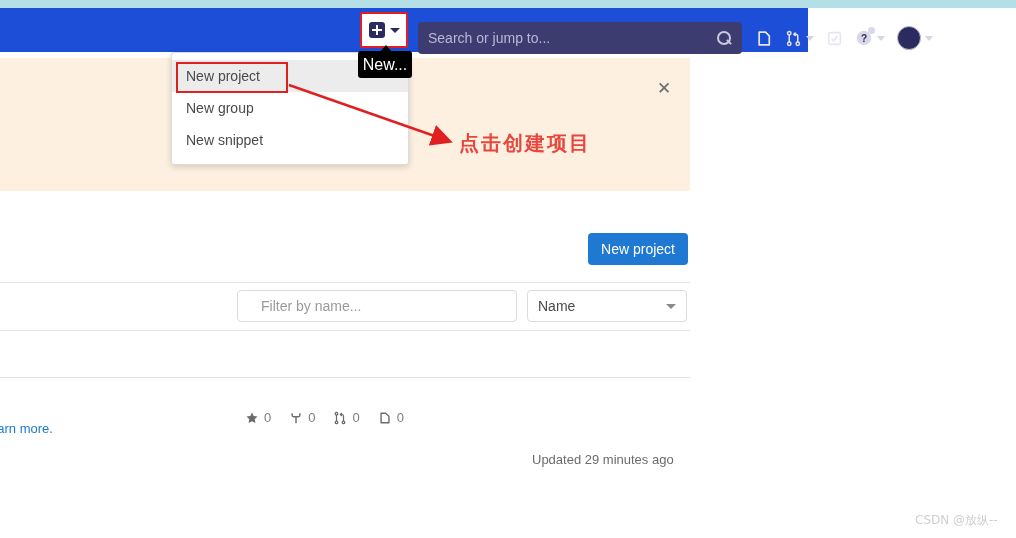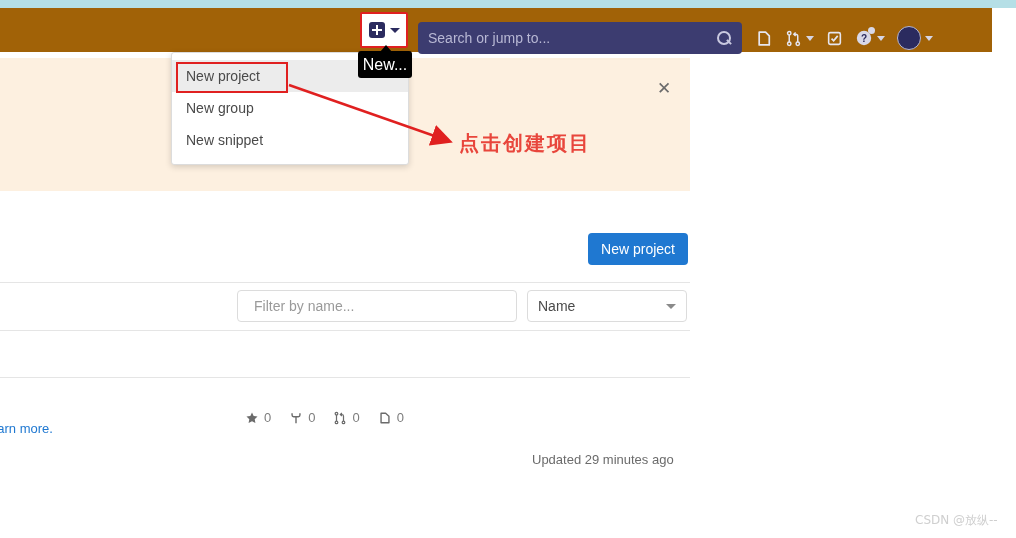--- a/index.html
+++ b/index.html
@@ -12,22 +12,22 @@
   #root { position: relative; width: 1016px; height: 538px; background:#fff; }
 
   
   .teal-strip {
     position: absolute; left: 0; top: 0; width: 1016px; height: 8px;
     background: #b5dfe6;
   }
 
   
   .navbar {
-    position: absolute; left: 0; top: 8px; width: 992px; height: 44px;
-    background: #a16207;
+    position: absolute; left: 0; top: 8px; width: 808px; height: 44px;
+    background: #1d4ed8;
   }
   .nav-plus-wrap {
     position: absolute; left: 360px; top: 4px; width: 48px; height: 36px;
     background: #ffffff; border: 2px solid #e02020; border-radius: 2px;
     display: flex; align-items: center; justify-content: center; gap: 5px;
   }
   .plus-sq {
     width: 16px; height: 16px; background: #2b2b5f; border-radius: 3px;
     position: relative;
   }
@@ -129,21 +129,21 @@
     background: #1f78d1; color: #fff; border: none; border-radius: 4px;
     font-size: 14px; font-family: "Liberation Sans", sans-serif; cursor: pointer;
   }
   .divider { position: absolute; left: 0; width: 690px; height: 1px; background: #e5e5e5; }
   .d1 { top: 282px; }
   .d2 { top: 330px; }
   .d3 { top: 377px; }
 
   .filter-input {
     position: absolute; left: 237px; top: 290px; width: 280px; height: 32px;
-    border: 1px solid #dcdcdc; border-radius: 4px; padding: 0 16px;
+    border: 1px solid #dcdcdc; border-radius: 4px; padding: 0 23px;
     font-size: 14px; color: #5a5a5a; background: #fff;
     font-family: "Liberation Sans", sans-serif; outline: none;
   }
   .filter-input::placeholder { color: #9a9a9a; }
   .sort-select {
     position: absolute; left: 527px; top: 290px; width: 160px; height: 32px;
     border: 1px solid #dcdcdc; border-radius: 4px;
     display: flex; align-items: center; padding: 12px 10px;
     font-size: 14px; color: #4a4a4a; background: #fff; cursor: pointer;
   }

